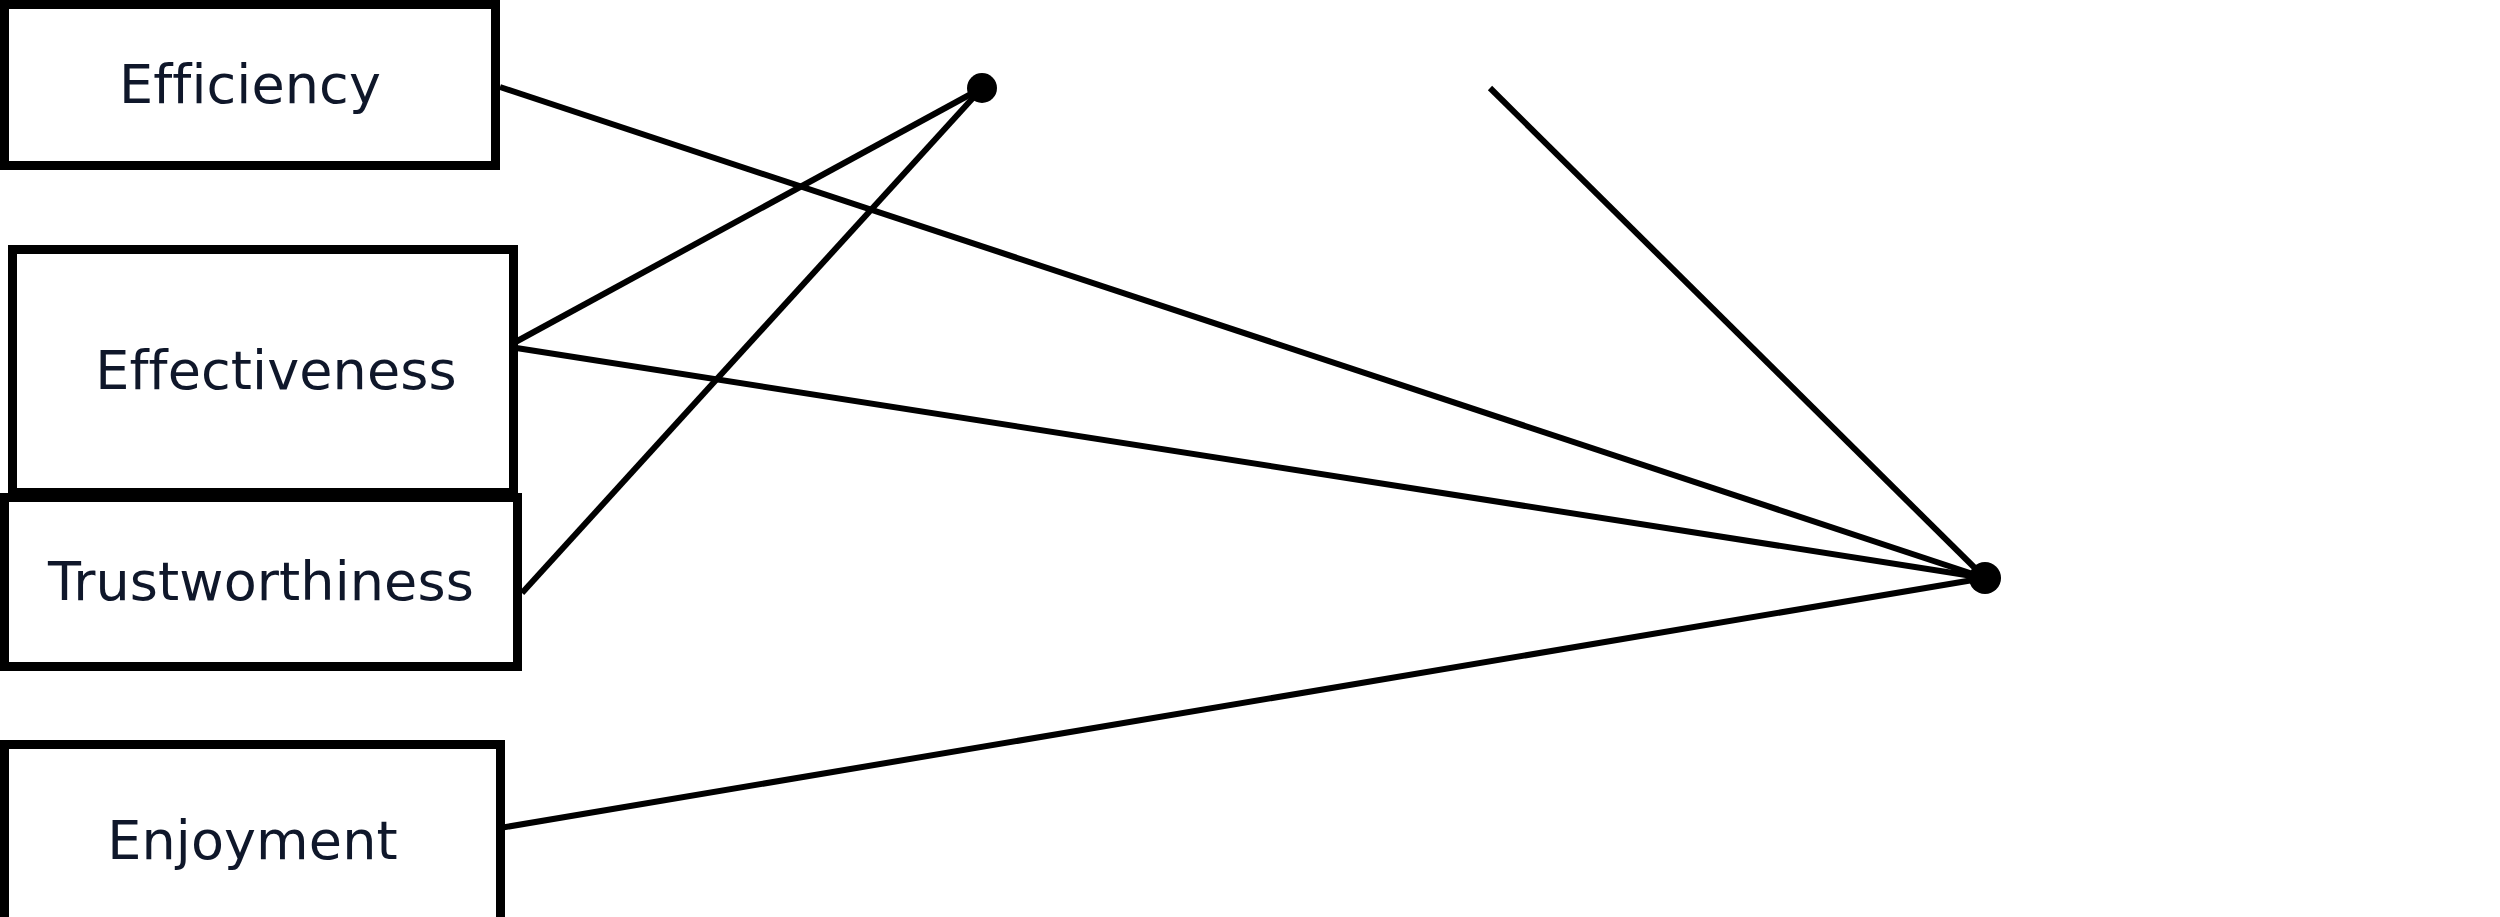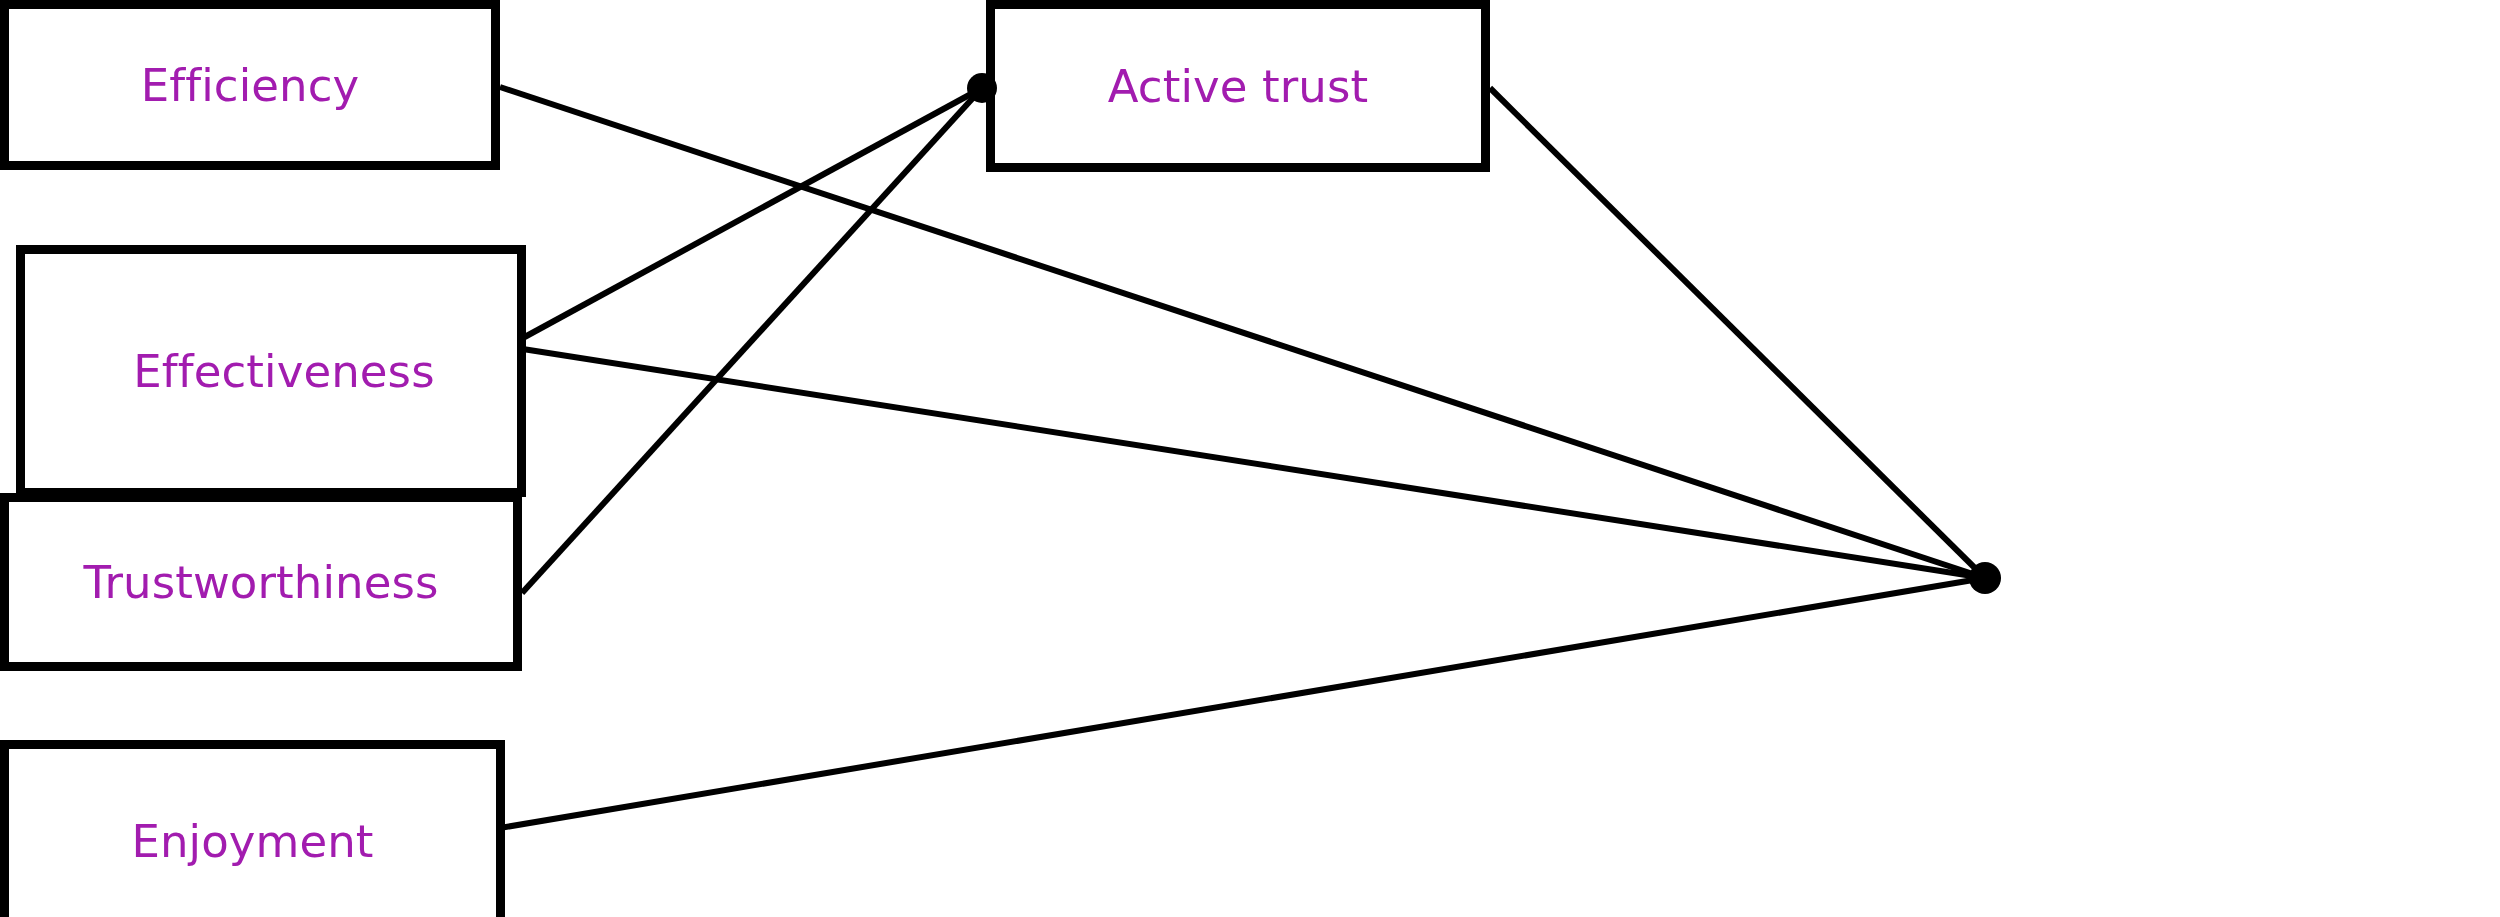--- a/index.html
+++ b/index.html
@@ -27,23 +27,23 @@
     box-sizing: border-box;
     background: #ffffff;
     border: 9px solid #000000;
     display: flex;
     align-items: center;
     justify-content: center;
     z-index: 5;
   }
   .node-label {
     font-family: "DejaVu Sans", sans-serif;
-    font-size: 45px;
+    font-size: 54px;
     line-height: 1;
-    color: #a21caf;
+    color: #0f172a;
     white-space: nowrap;
     letter-spacing: 0.1px;
   }
   .junction {
     position: absolute;
     border-radius: 50%;
     background: #000000;
     z-index: 7;
   }
 </style>
@@ -60,33 +60,30 @@
         <line x1="522" y1="593" x2="982" y2="88"></line>
         <line x1="500" y1="828" x2="1985" y2="578"></line>
         <line x1="1490" y1="88" x2="1985" y2="578"></line>
       </g>
   </svg>
 
   <div class="node" style="left: 0px; top: 0px; width: 500px; height: 170px; border-color: rgb(0, 0, 0); background: rgb(255, 255, 255);">
     <span class="node-label">Efficiency</span>
   </div>
 
-  <div class="node" style="left: 16px; top: 245px; width: 510px; height: 252px; border-color: rgb(0, 0, 0); background: rgb(255, 255, 255); padding-left: 26px;">
+  <div class="node" style="left: 8px; top: 245px; width: 510px; height: 252px; border-color: rgb(0, 0, 0); background: rgb(255, 255, 255); padding-left: 26px;">
     <span class="node-label">Effectiveness</span>
   </div>
 
   <div class="node" style="left: 0px; top: 493px; width: 522px; height: 178px; border-color: rgb(0, 0, 0); background: rgb(255, 255, 255);">
     <span class="node-label">Trustworthiness</span>
   </div>
 
   <div class="node" style="left: 0px; top: 740px; width: 505px; height: 202px; border-color: rgb(0, 0, 0); background: rgb(255, 255, 255);">
     <span class="node-label">Enjoyment</span>
   </div>
 
-  <div class="node" style="left: 986px; top: 0px; width: 504px; height: 172px; border-color: rgb(0, 0, 0); background: rgb(255, 255, 255);">
-    <span class="node-label">Active trust</span>
-  </div>
 
 
   <div class="junction" style="left: 967px; top: 73px; width: 30px; height: 30px; background: rgb(0, 0, 0);"></div>
   <div class="junction" style="left: 1969px; top: 562px; width: 32px; height: 32px; background: rgb(0, 0, 0);"></div>
 
 </div>
 
 </body></html>

